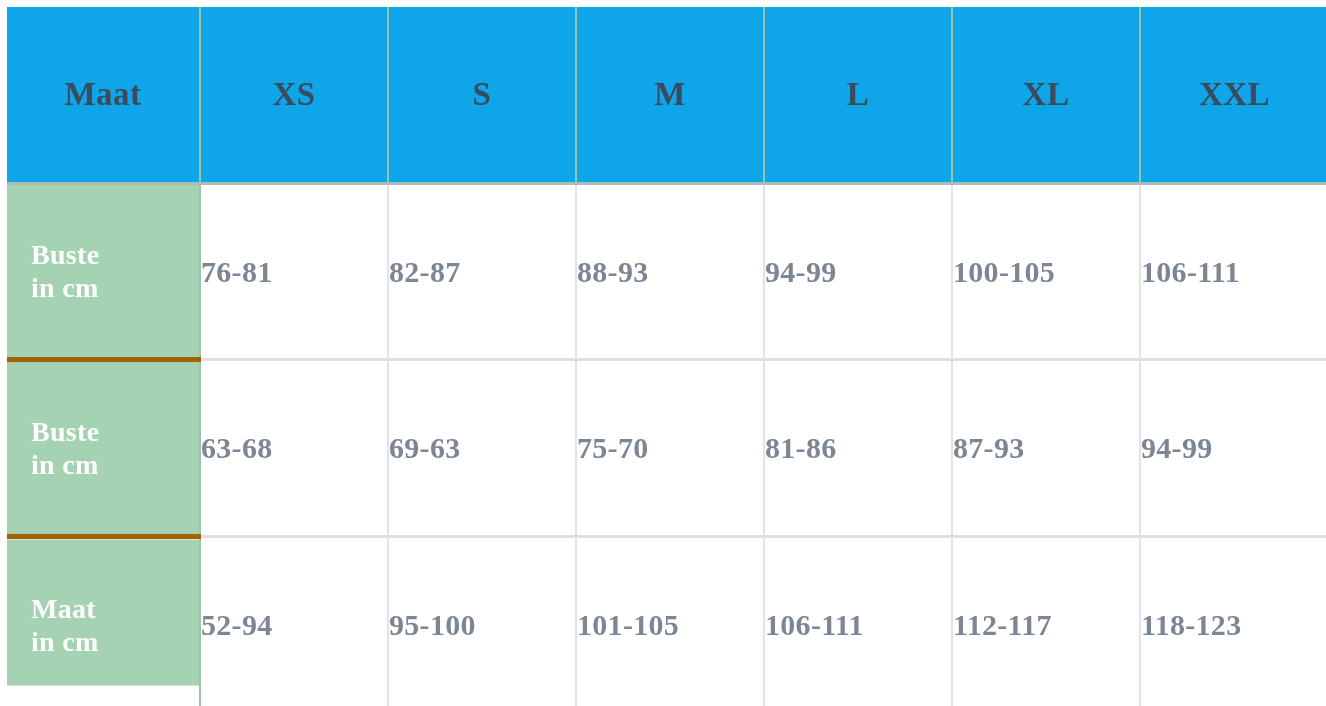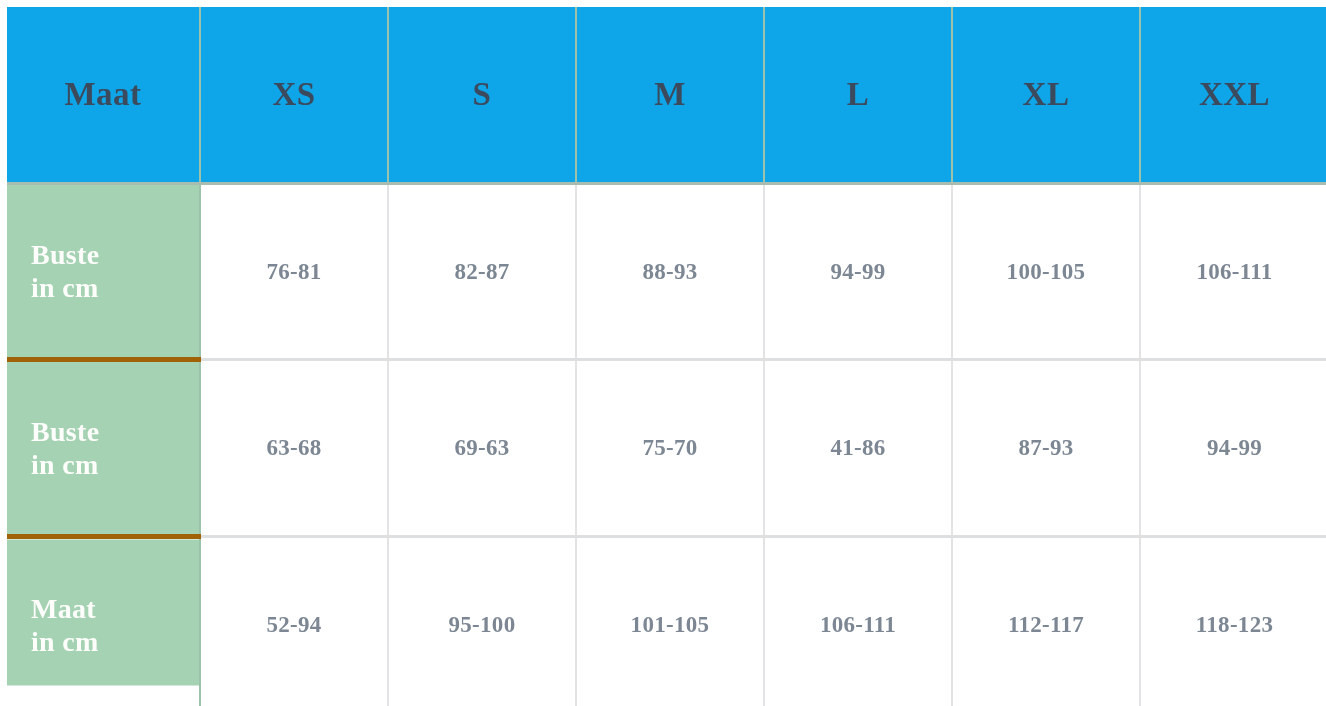--- a/index.html
+++ b/index.html
@@ -47,22 +47,22 @@
   thead tr.header-row th:last-child {
     border-right: none;
   }
 
   
   tbody tr.data-row td {
     height: 172px;
     background: #ffffff;
     color: #7d8794;
     font-weight: bold;
-    font-size: 23px;
-    text-align: center;
+    font-size: 30px;
+    text-align: left;
     vertical-align: middle;
     border-right: 2px solid #e2e3e5;
     border-bottom: 3px solid #dedfe1;
     padding: 0;
     letter-spacing: 0.3px;
   }
   tbody tr.data-row td:last-child {
     border-right: none;
   }
   tbody tr.data-row:last-child td {
@@ -134,21 +134,21 @@
       </tr>
 
       <tr class="data-row">
         <td class="row-label">
           <span class="label-line">Buste</span>
           <span class="label-line">in cm</span>
         </td>
         <td>63-68</td>
         <td>69-63</td>
         <td>75-70</td>
-        <td>41-86</td>
+        <td>81-86</td>
         <td>87-93</td>
         <td>94-99</td>
       </tr>
 
       <tr class="data-row">
         <td class="row-label">
           <span class="label-line">Maat</span>
           <span class="label-line">in cm</span>
         </td>
         <td>52-94</td>

